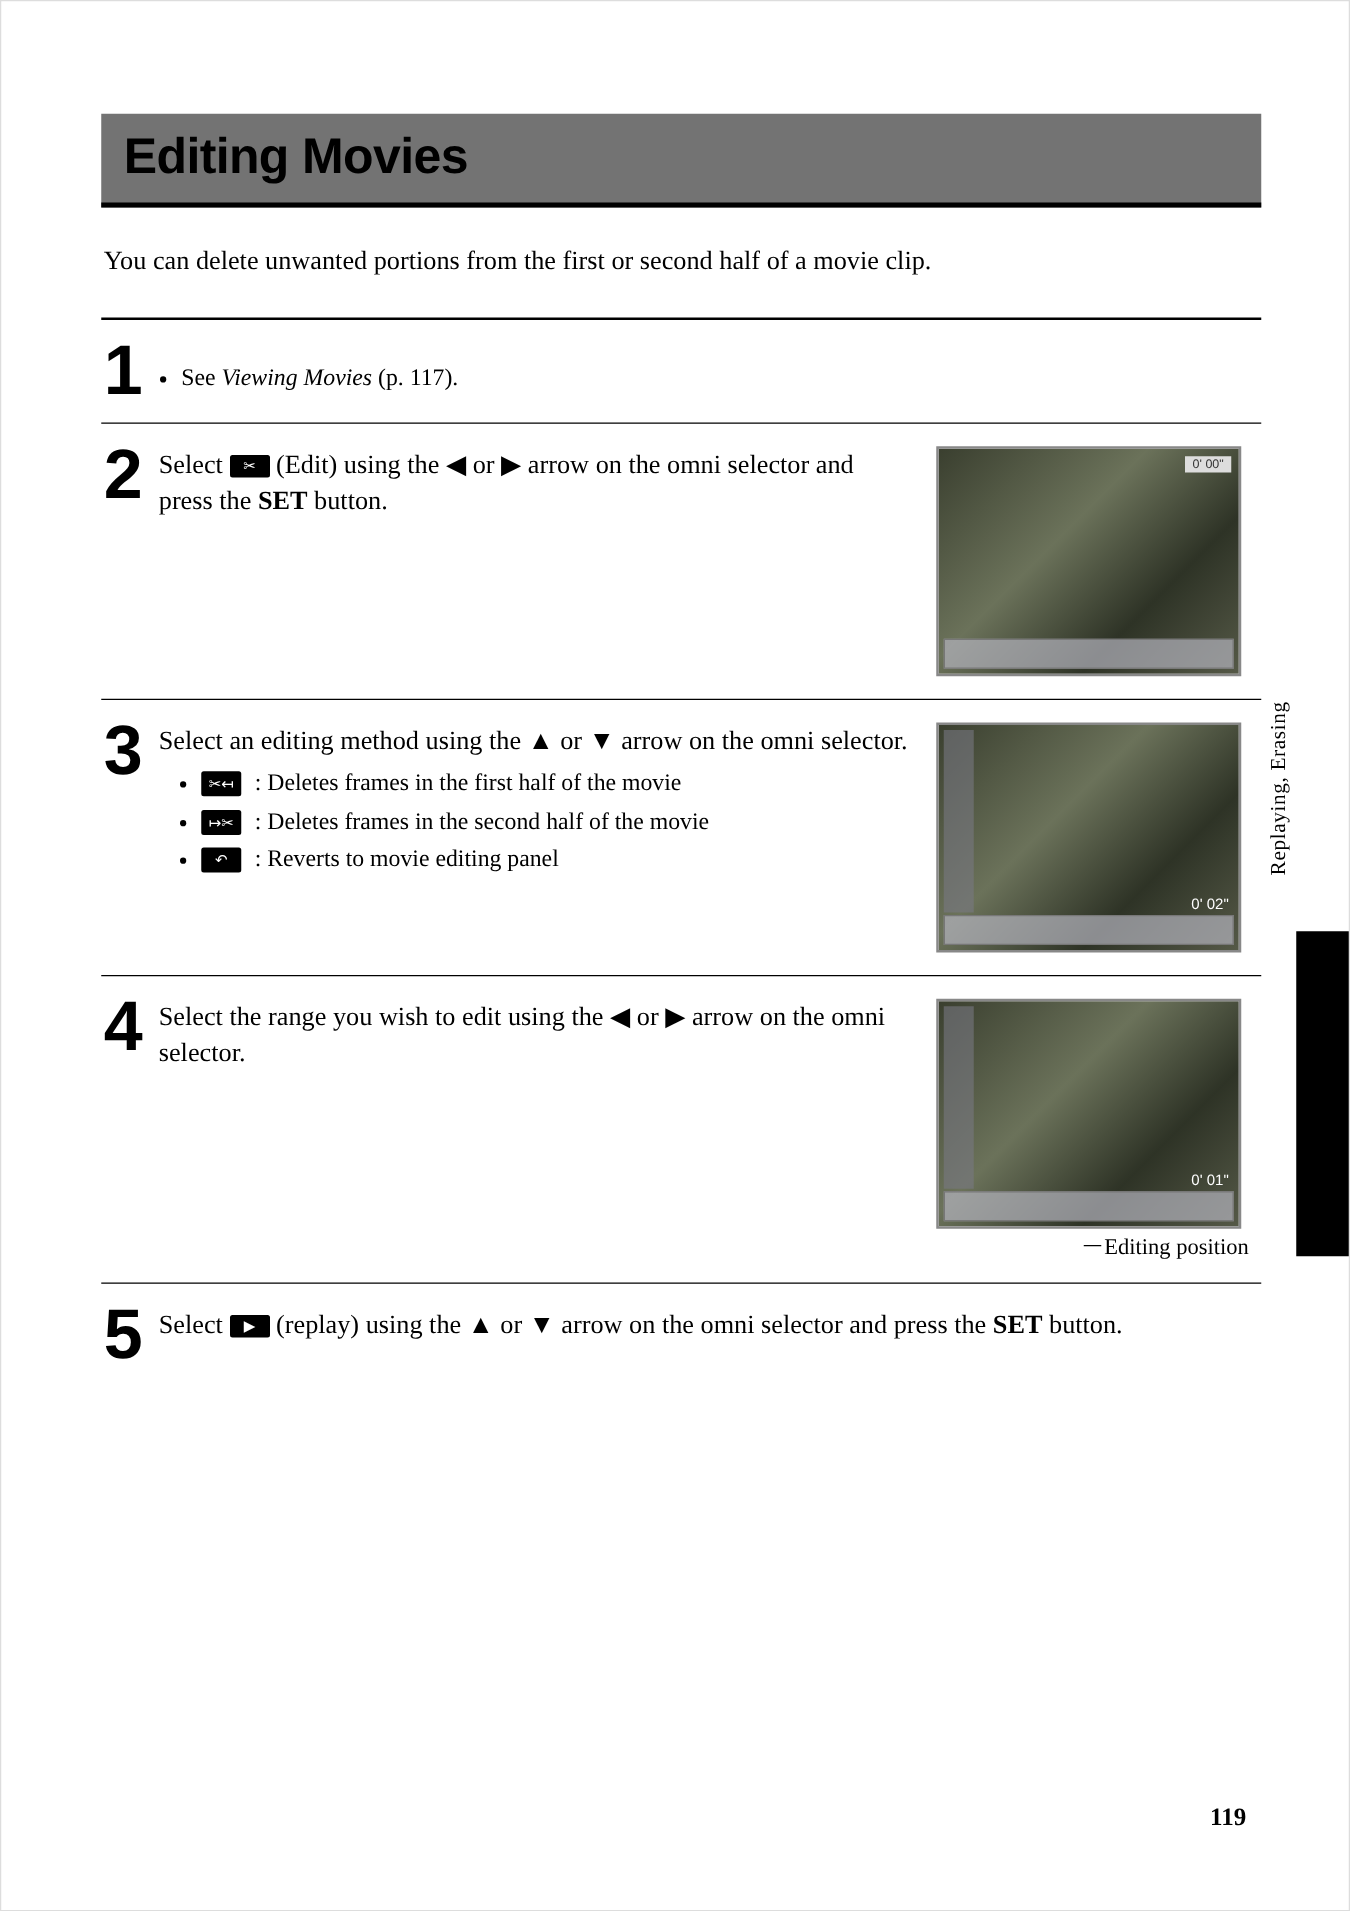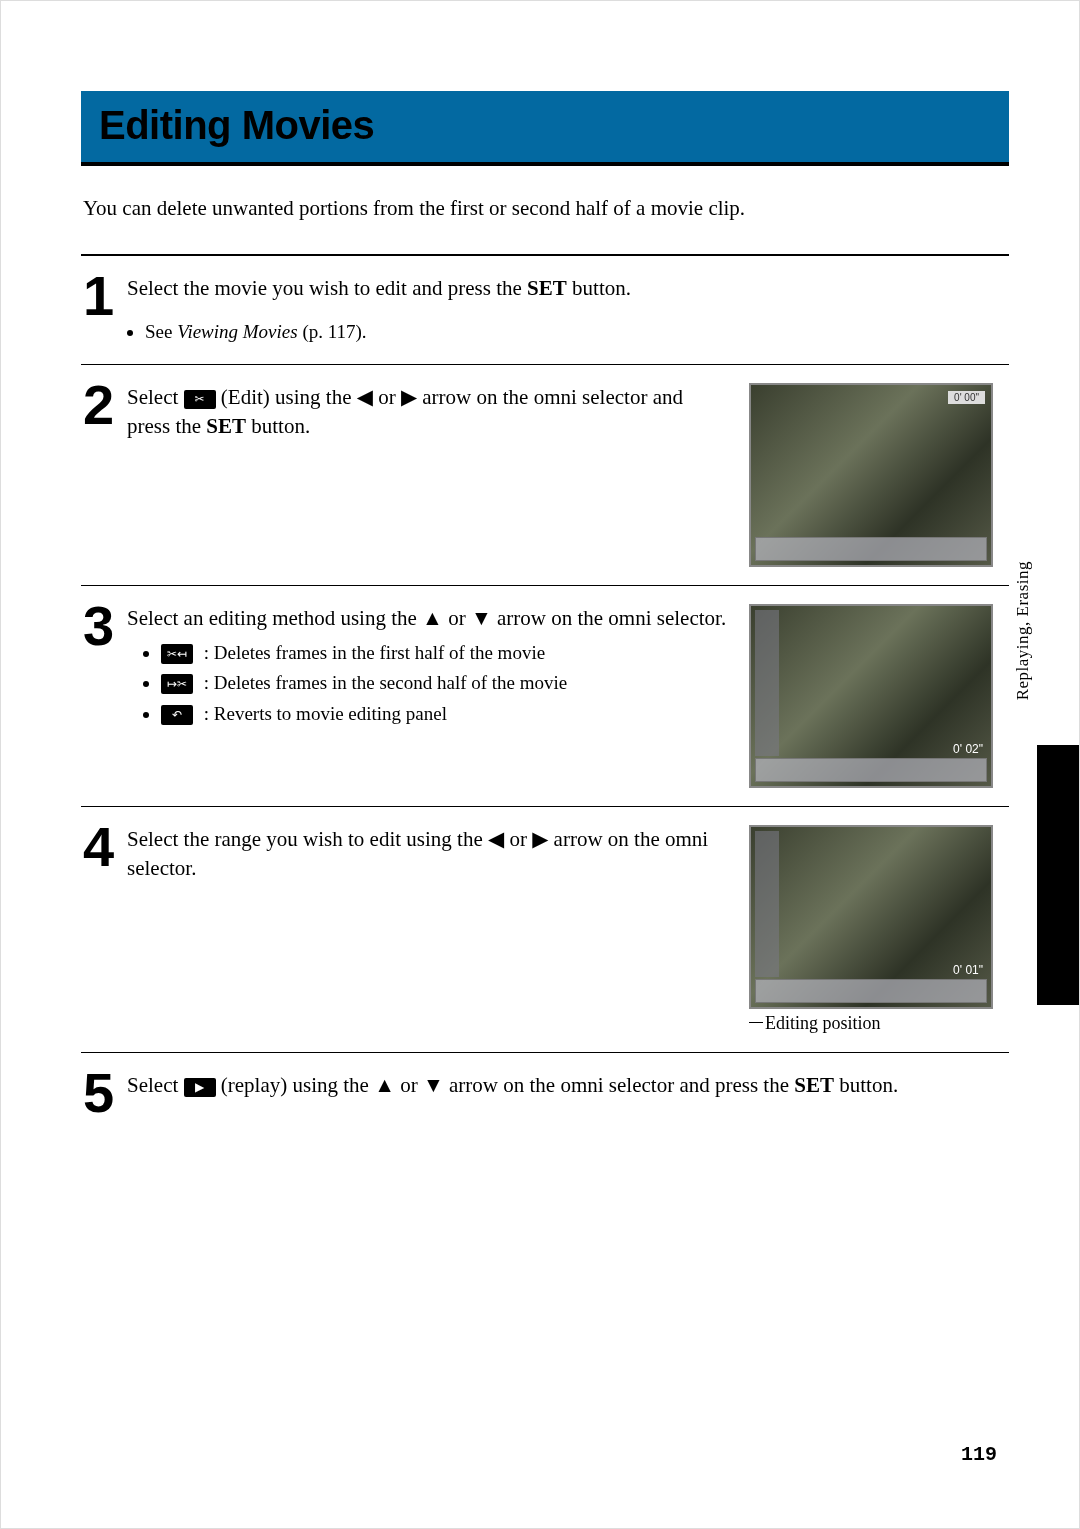--- a/index.html
+++ b/index.html
@@ -1,42 +1,42 @@
 <!DOCTYPE html>
 <html><head>
 <meta charset="utf-8">
 <style>
   html,body{margin:0;padding:0;background:#fff;font-family:Georgia,'Times New Roman',serif;color:#000}
   .page{width:1080px;height:1529px;position:relative;box-sizing:border-box;padding:90px 70px 60px 80px;border:1px solid #ddd}
-  .title-bar{background:#0369a1;padding:12px 18px 14px;border-bottom:4px solid #000}
+  .title-bar{background:#737373;padding:12px 18px 14px;border-bottom:4px solid #000}
   .title-bar h1{margin:0;font-family:Arial,Helvetica,sans-serif;font-weight:900;font-size:40px;letter-spacing:-.5px}
   .intro{font-size:21px;margin:28px 0 32px 2px;line-height:1.35}
   .steps-wrap{border-top:2px solid #000;margin-top:10px}
   .step{display:flex;align-items:flex-start;padding:18px 0 18px 2px;border-bottom:1px solid #000}
   .step.noborder{border-bottom:none}
   .num{font-family:Arial,Helvetica,sans-serif;font-weight:900;font-size:56px;line-height:.85;width:44px;flex:0 0 44px;margin-top:-2px}
   .body{flex:1 1 auto}
   .head{font-size:21px;line-height:1.35;font-weight:400}
   .head b{font-weight:700}
   .bul{margin:16px 0 0 0;padding-left:18px;font-size:19px;line-height:1.35}
   .bul li{margin:2px 0}
   .ital{font-style:italic}
   .icon-box{display:inline-block;background:#000;color:#fff;font-family:Arial,sans-serif;font-size:12px;padding:1px 4px;border-radius:2px;vertical-align:1px;min-width:24px;text-align:center}
   .tri{font-family:Arial,sans-serif}
   .shot-col{flex:0 0 260px;margin-left:18px}
   .shot{width:240px;height:180px;background:linear-gradient(135deg,#3a3f2f,#6b725a 40%,#2e3326 70%,#555947);border:2px solid #888;position:relative}
   .shot .bottom-bar{position:absolute;left:4px;right:4px;bottom:4px;height:22px;background:rgba(180,180,190,.7);border:1px solid #777}
   .shot .top-read{position:absolute;right:6px;top:6px;background:#ddd;color:#333;font-size:10px;padding:1px 6px;font-family:Arial,sans-serif}
   .shot .time{position:absolute;right:8px;bottom:30px;color:#fff;font-size:12px;font-family:Arial,sans-serif}
   .shot .sidebar{position:absolute;left:4px;top:4px;width:24px;bottom:30px;background:rgba(120,120,130,.6)}
-  .caption{margin-top:4px;font-size:18px;text-align:left;padding-right:10px}
+  .caption{margin-top:4px;font-size:18px;text-align:right;padding-right:10px}
   .caption .tick{display:inline-block;width:14px;border-top:1px solid #000;margin-right:2px;vertical-align:6px}
   .side-tab{position:absolute;right:0;top:744px;width:42px;height:260px;background:#000}
   .side-label{position:absolute;right:46px;top:560px;font-size:17px;writing-mode:vertical-rl;transform:rotate(180deg);letter-spacing:.5px}
-  .page-no{position:absolute;right:82px;bottom:62px;font-family:Liberation Mono, monospace;font-weight:700;font-size:20px}
+  .page-no{position:absolute;right:82px;bottom:62px;font-family:Liberation Serif, serif;font-weight:700;font-size:20px}
   .btn-set{display:inline-block;border:1.5px solid #000;border-radius:2px;padding:0 4px;font-family:Arial,sans-serif;font-weight:700;font-size:14px;vertical-align:1px}
   .icon-defs{margin:6px 0 0 0;padding-left:18px;font-size:19px;line-height:1.5}
   .icon-defs li{list-style:disc;margin:2px 16px}
   .icon-defs .lab{display:inline-block;width:38px}
 </style>
 </head>
 <body>
 
 <div class="page">
 
@@ -44,23 +44,20 @@
     <h1>Editing Movies</h1>
   </div>
 
   <p class="intro">You can delete unwanted portions from the first or second half of a movie clip.</p>
 
   <div class="steps-wrap">
 
     <div class="step">
       <div class="num">1</div>
       <div class="body">
-        <div class="head">
-          <span>Select the movie you wish to edit and press the </span><b>SET</b><span> button.</span>
-        </div>
         <ul class="bul">
             <li>
           <span>See </span><span class="ital">Viewing Movies</span><span> (p. 117).</span>
         </li>
           </ul>
       </div>
     </div>
 
     <div class="step">
       <div class="num">2</div>

